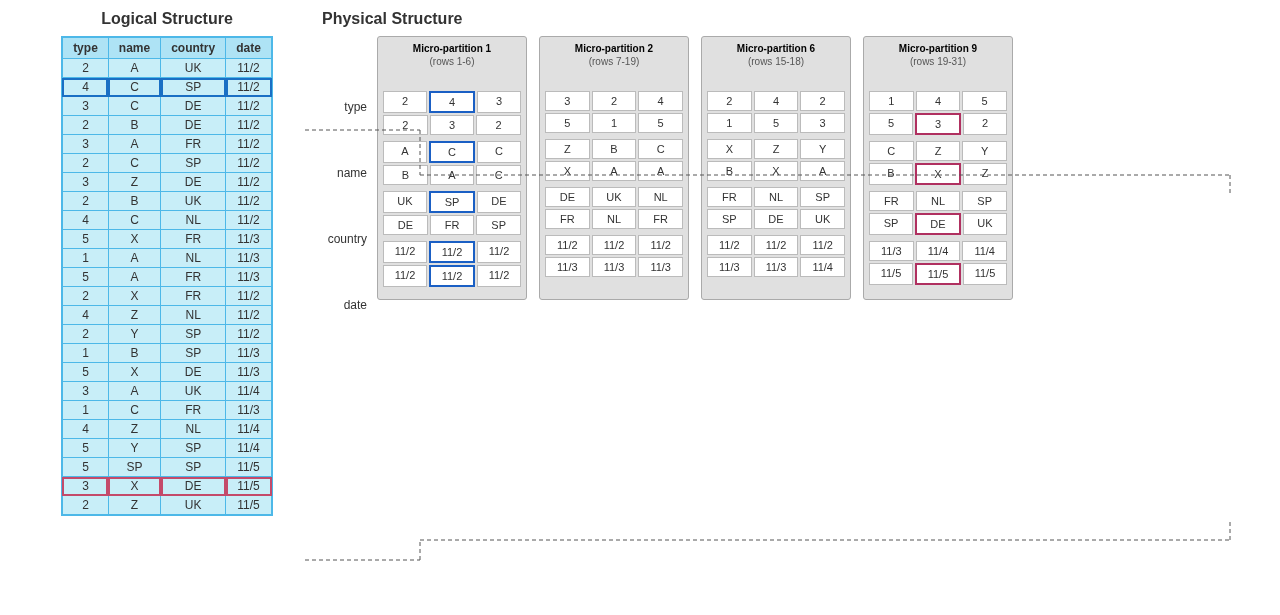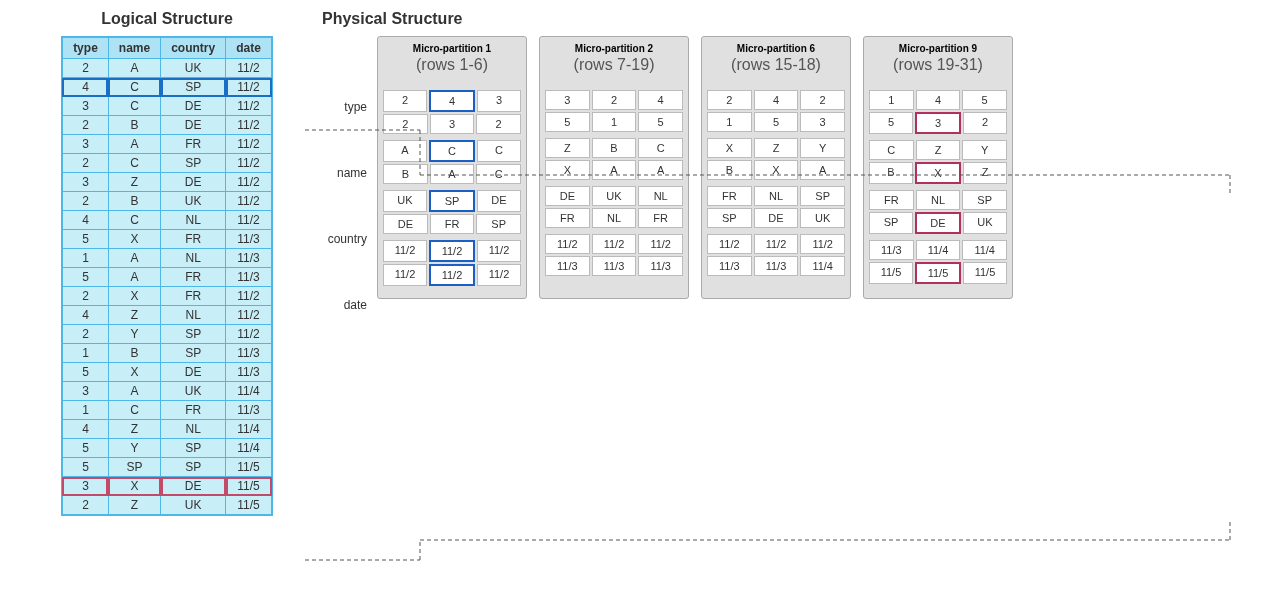--- a/index.html
+++ b/index.html
@@ -115,24 +115,24 @@
       padding: 6px 5px;
       width: 150px;
     }
     .pblock-header {
       font-size: 10px;
       font-weight: bold;
       text-align: center;
       margin-bottom: 2px;
     }
     .pblock-subheader {
-      font-size: 16px;
+      font-size: 10px;
       text-align: center;
       color: #555;
-      margin-bottom: 16px;
+      margin-bottom: 24px;
     }
     .pblock-section {
       margin-bottom: 6px;
     }
     .cell-row {
       display: flex;
       gap: 2px;
       margin-bottom: 2px;
     }
     .pcell {

